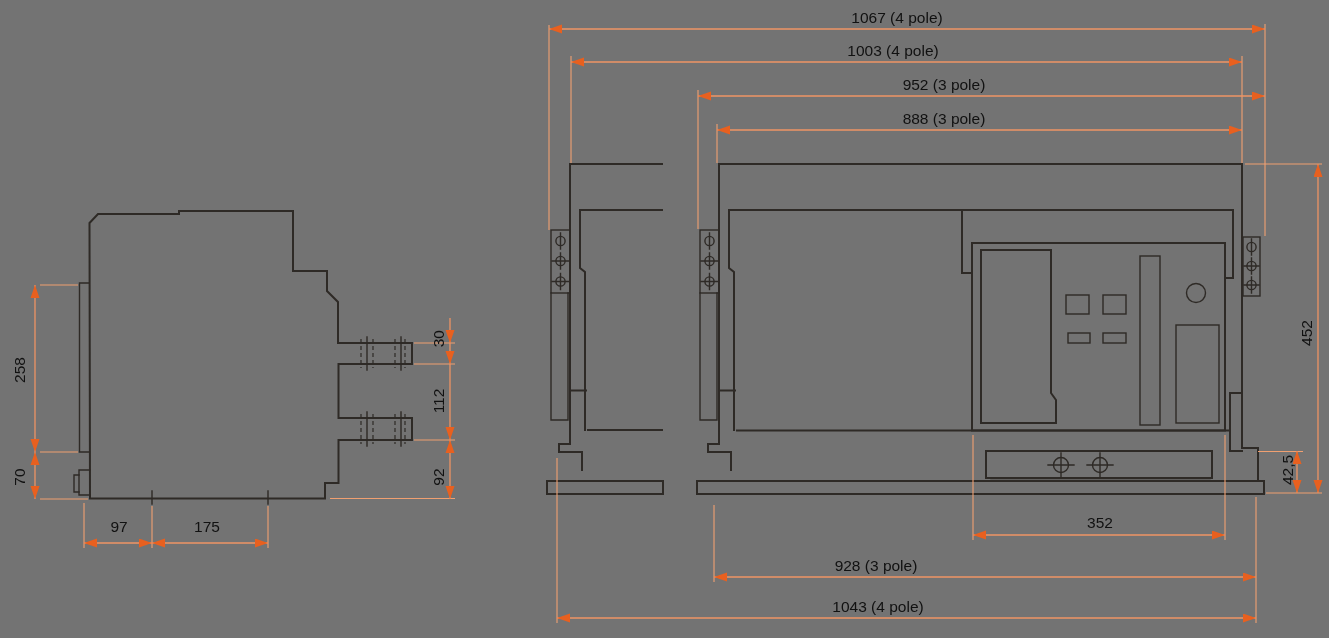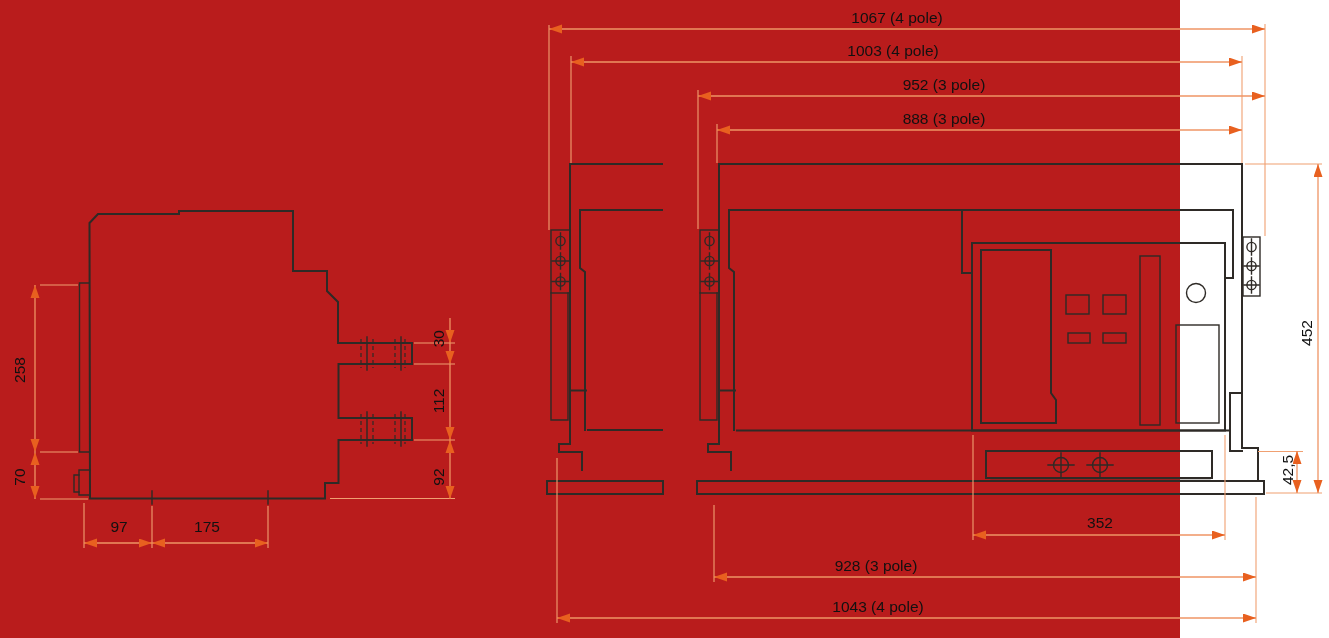--- a/index.html
+++ b/index.html
@@ -2,23 +2,23 @@
 <html><head>
 <meta charset="utf-8">
 <style>
   html, body {
     margin: 0;
     padding: 0;
     background: #ffffff;
   }
   .stage {
     position: relative;
-    width: 1180px;
+    width: 1329px;
     height: 638px;
-    background: #b91c1c;
+    background: #737373;
     font-family: "Liberation Sans", "DejaVu Sans", sans-serif;
   }
   svg { display: block; }
 
   
   .ln  { fill: none; stroke: #2e2a26; stroke-width: 2;   stroke-linecap: square; stroke-linejoin: miter; }
   .ln2 { fill: none; stroke: #2e2a26; stroke-width: 1.4; stroke-linecap: square; stroke-linejoin: miter; }
   .dash{ fill: none; stroke: #2e2a26; stroke-width: 1.2; stroke-dasharray: 4 3; }
 
   

